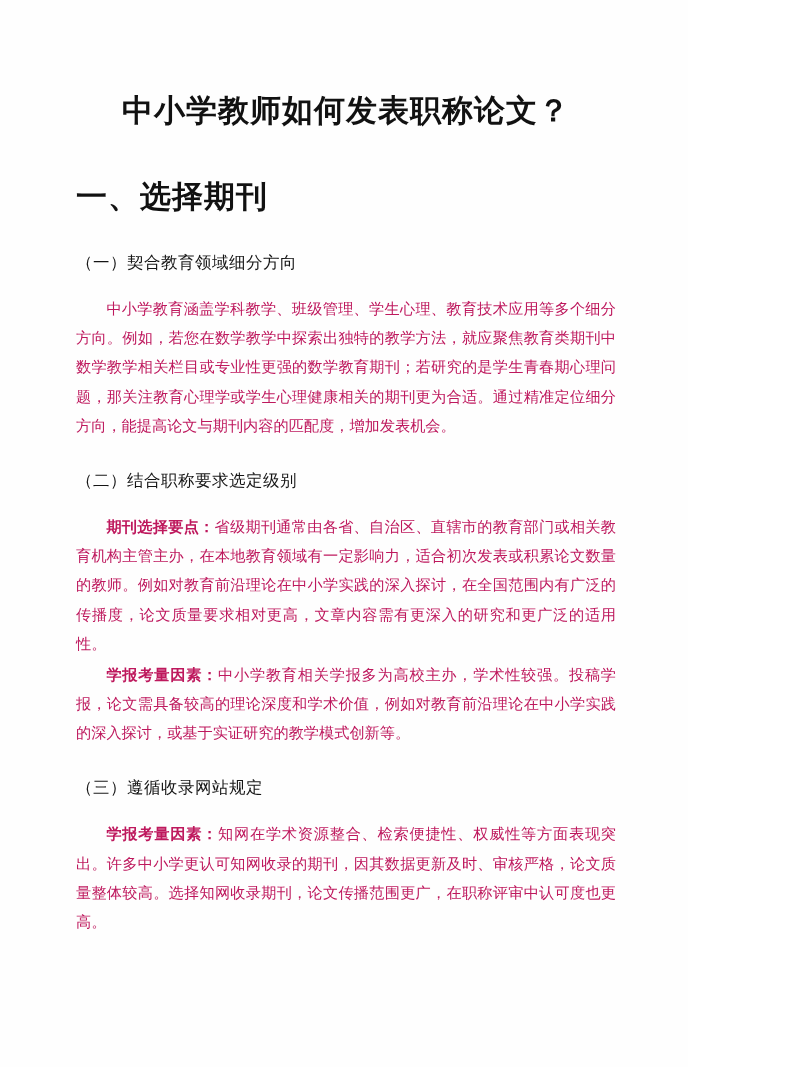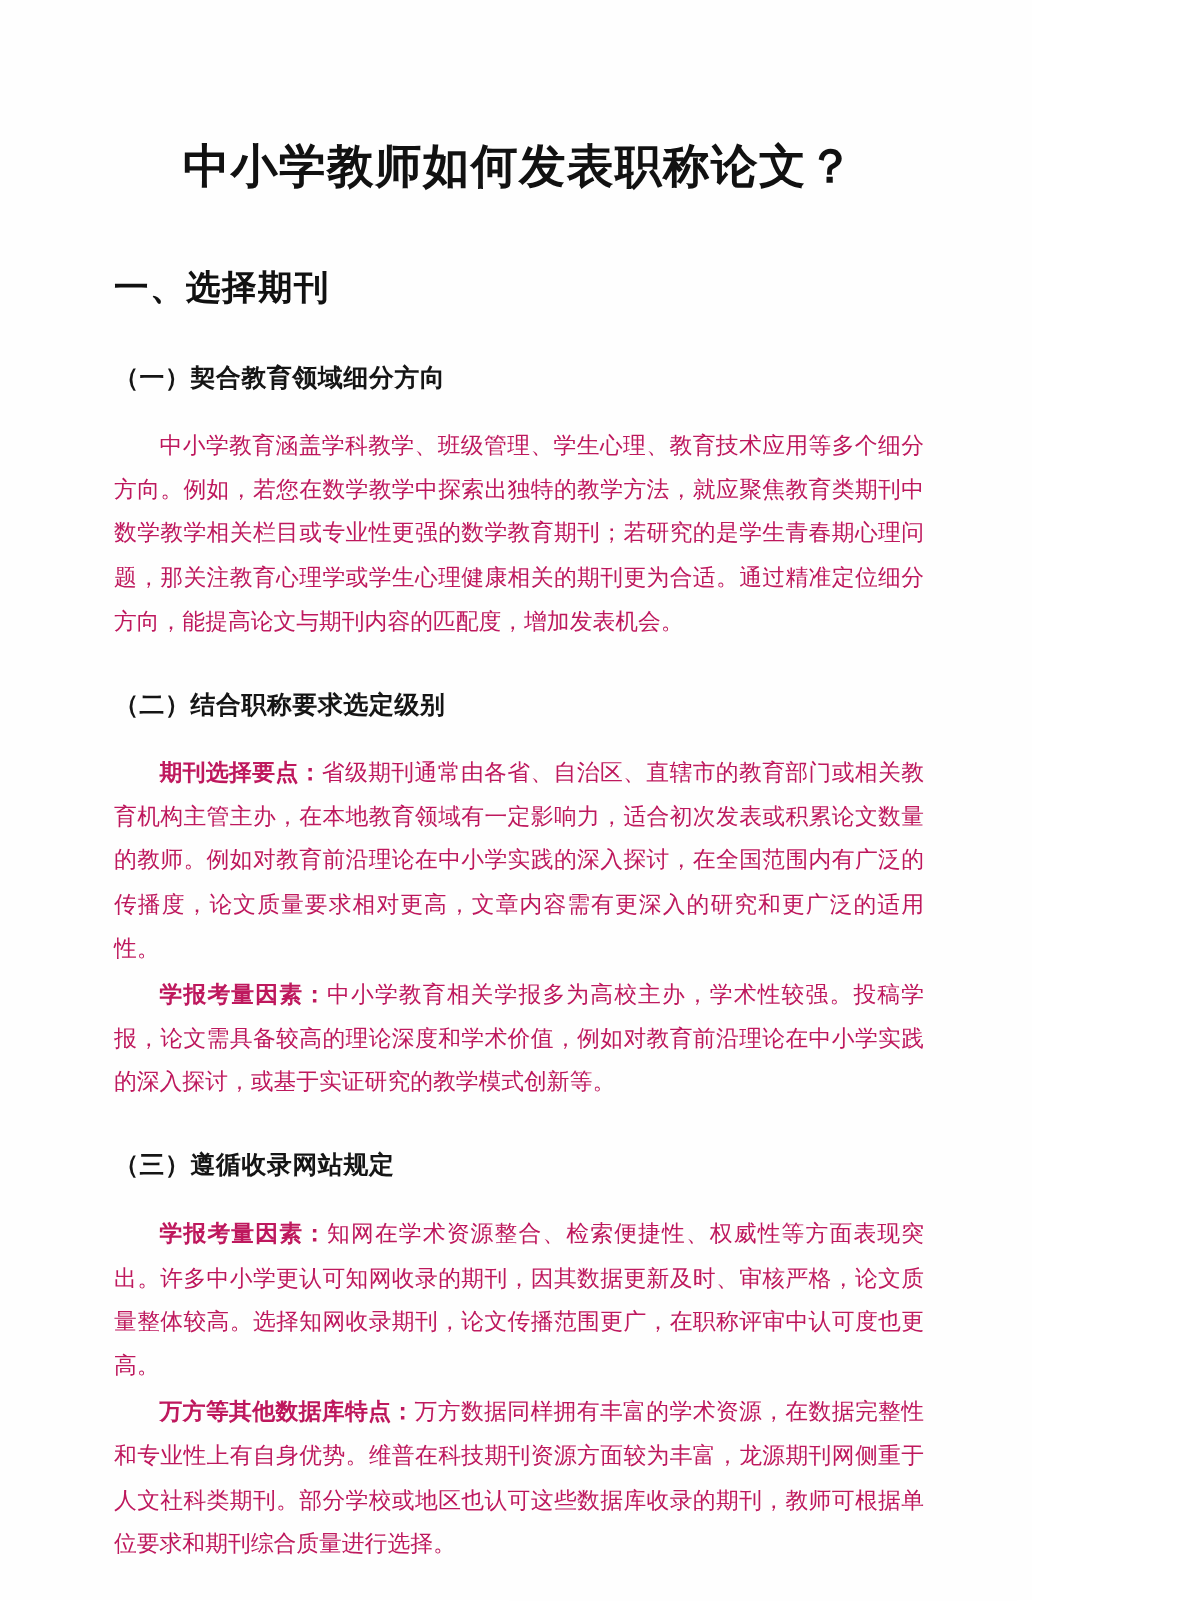--- a/index.html
+++ b/index.html
@@ -24,29 +24,29 @@
   }
   .doc-title {
     font-size: 31px;
     font-weight: bold;
     text-align: center;
     letter-spacing: 1px;
     margin: 28px 0 44px 0;
     color: #111;
   }
   .h1 {
-    font-size: 23px;
+    font-size: 31px;
     font-weight: bold;
     margin: 0 0 34px 0;
     letter-spacing: 1px;
     color: #111;
   }
   .h2 {
     font-size: 16.5px;
-    font-weight: bold;
+    font-weight: normal;
     margin: 0 0 20px 0;
     letter-spacing: 0.5px;
     color: #151515;
   }
   .para {
     font-size: 15.2px;
     line-height: 1.92;
     text-align: justify;
     text-justify: inter-ideograph;
     margin: 0 0 22px 0;
@@ -88,17 +88,16 @@
     <div class="para-group">
       <p class="para"><span class="lead">期刊选择要点：</span><span>省级期刊通常由各省、自治区、直辖市的教育部门或相关教育机构主管主办，在本地教育领域有一定影响力，适合初次发表或积累论文数量的教师。例如对教育前沿理论在中小学实践的深入探讨，在全国范围内有广泛的传播度，论文质量要求相对更高，文章内容需有更深入的研究和更广泛的适用性。</span></p>
       <p class="para"><span class="lead">学报考量因素：</span><span>中小学教育相关学报多为高校主办，学术性较强。投稿学报，论文需具备较高的理论深度和学术价值，例如对教育前沿理论在中小学实践的深入探讨，或基于实证研究的教学模式创新等。</span></p>
     </div>
   </div>
 
   <div class="block">
     <h3 class="h2">（三）遵循收录网站规定</h3>
     <div class="para-group">
       <p class="para"><span class="lead">学报考量因素：</span><span>知网在学术资源整合、检索便捷性、权威性等方面表现突出。许多中小学更认可知网收录的期刊，因其数据更新及时、审核严格，论文质量整体较高。选择知网收录期刊，论文传播范围更广，在职称评审中认可度也更高。</span></p>
-      <p class="para"><span class="lead">万方等其他数据库特点：</span><span>万方数据同样拥有丰富的学术资源，在数据完整性和专业性上有自身优势。维普在科技期刊资源方面较为丰富，龙源期刊网侧重于人文社科类期刊。部分学校或地区也认可这些数据库收录的期刊，教师可根据单位要求和期刊综合质量进行选择。</span></p>
     </div>
   </div>
 
 </div>
 
 </body></html>

